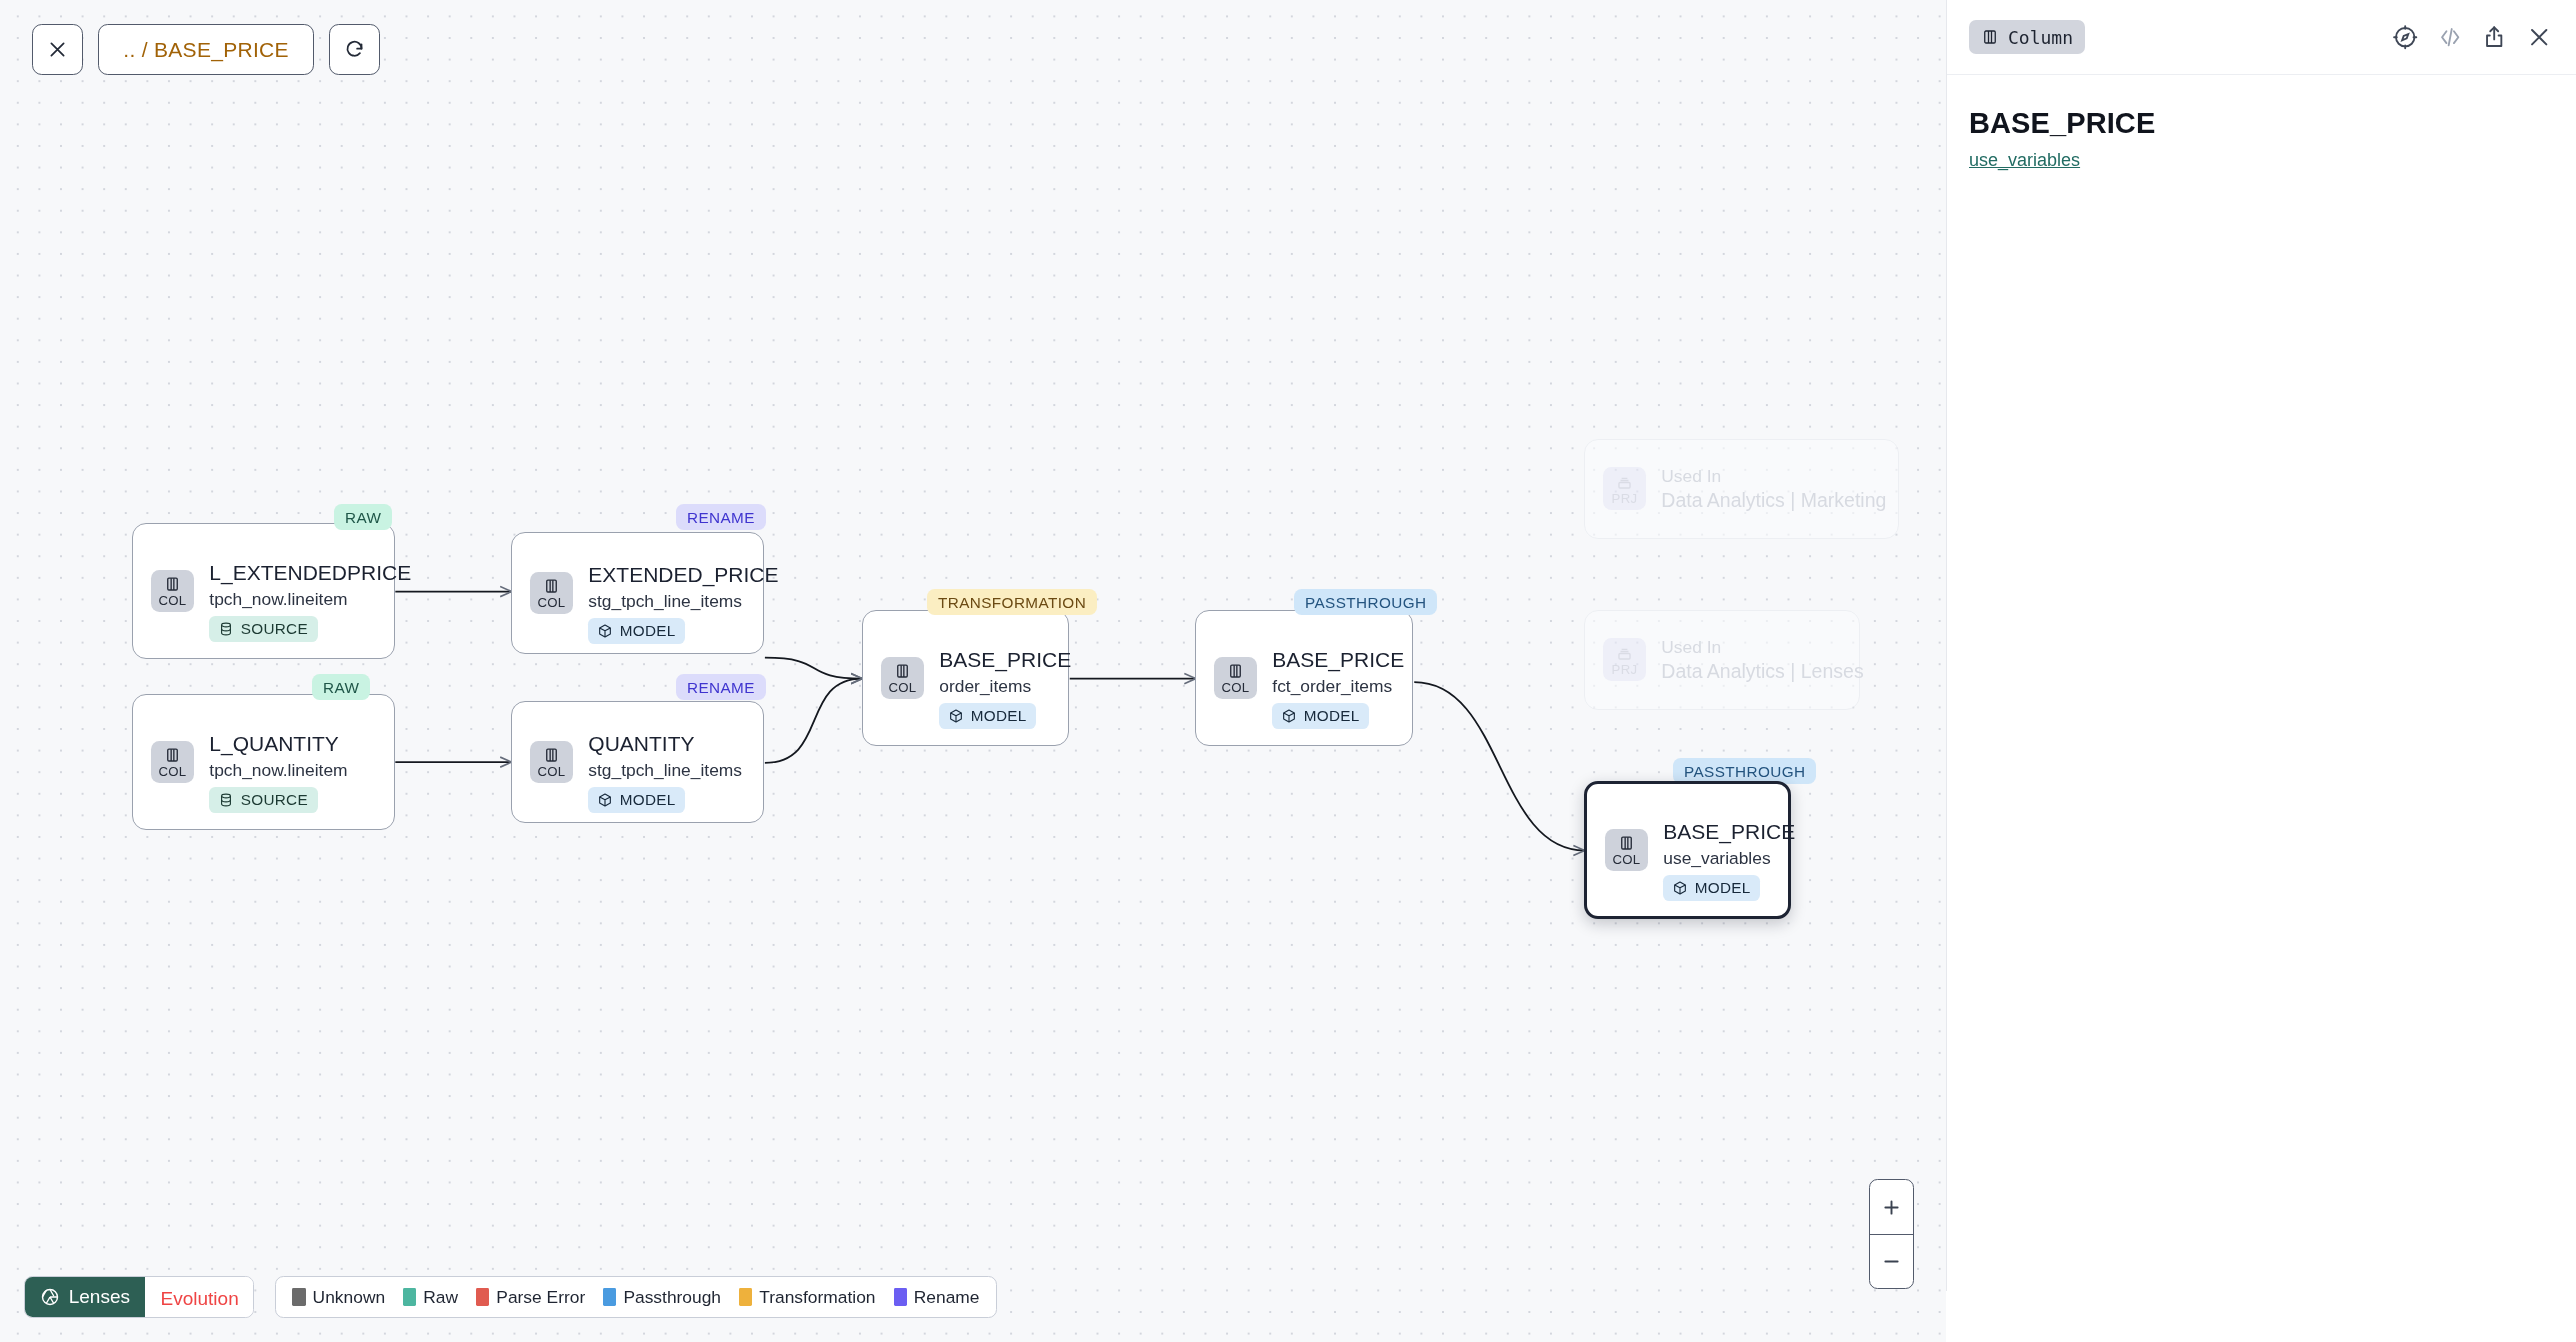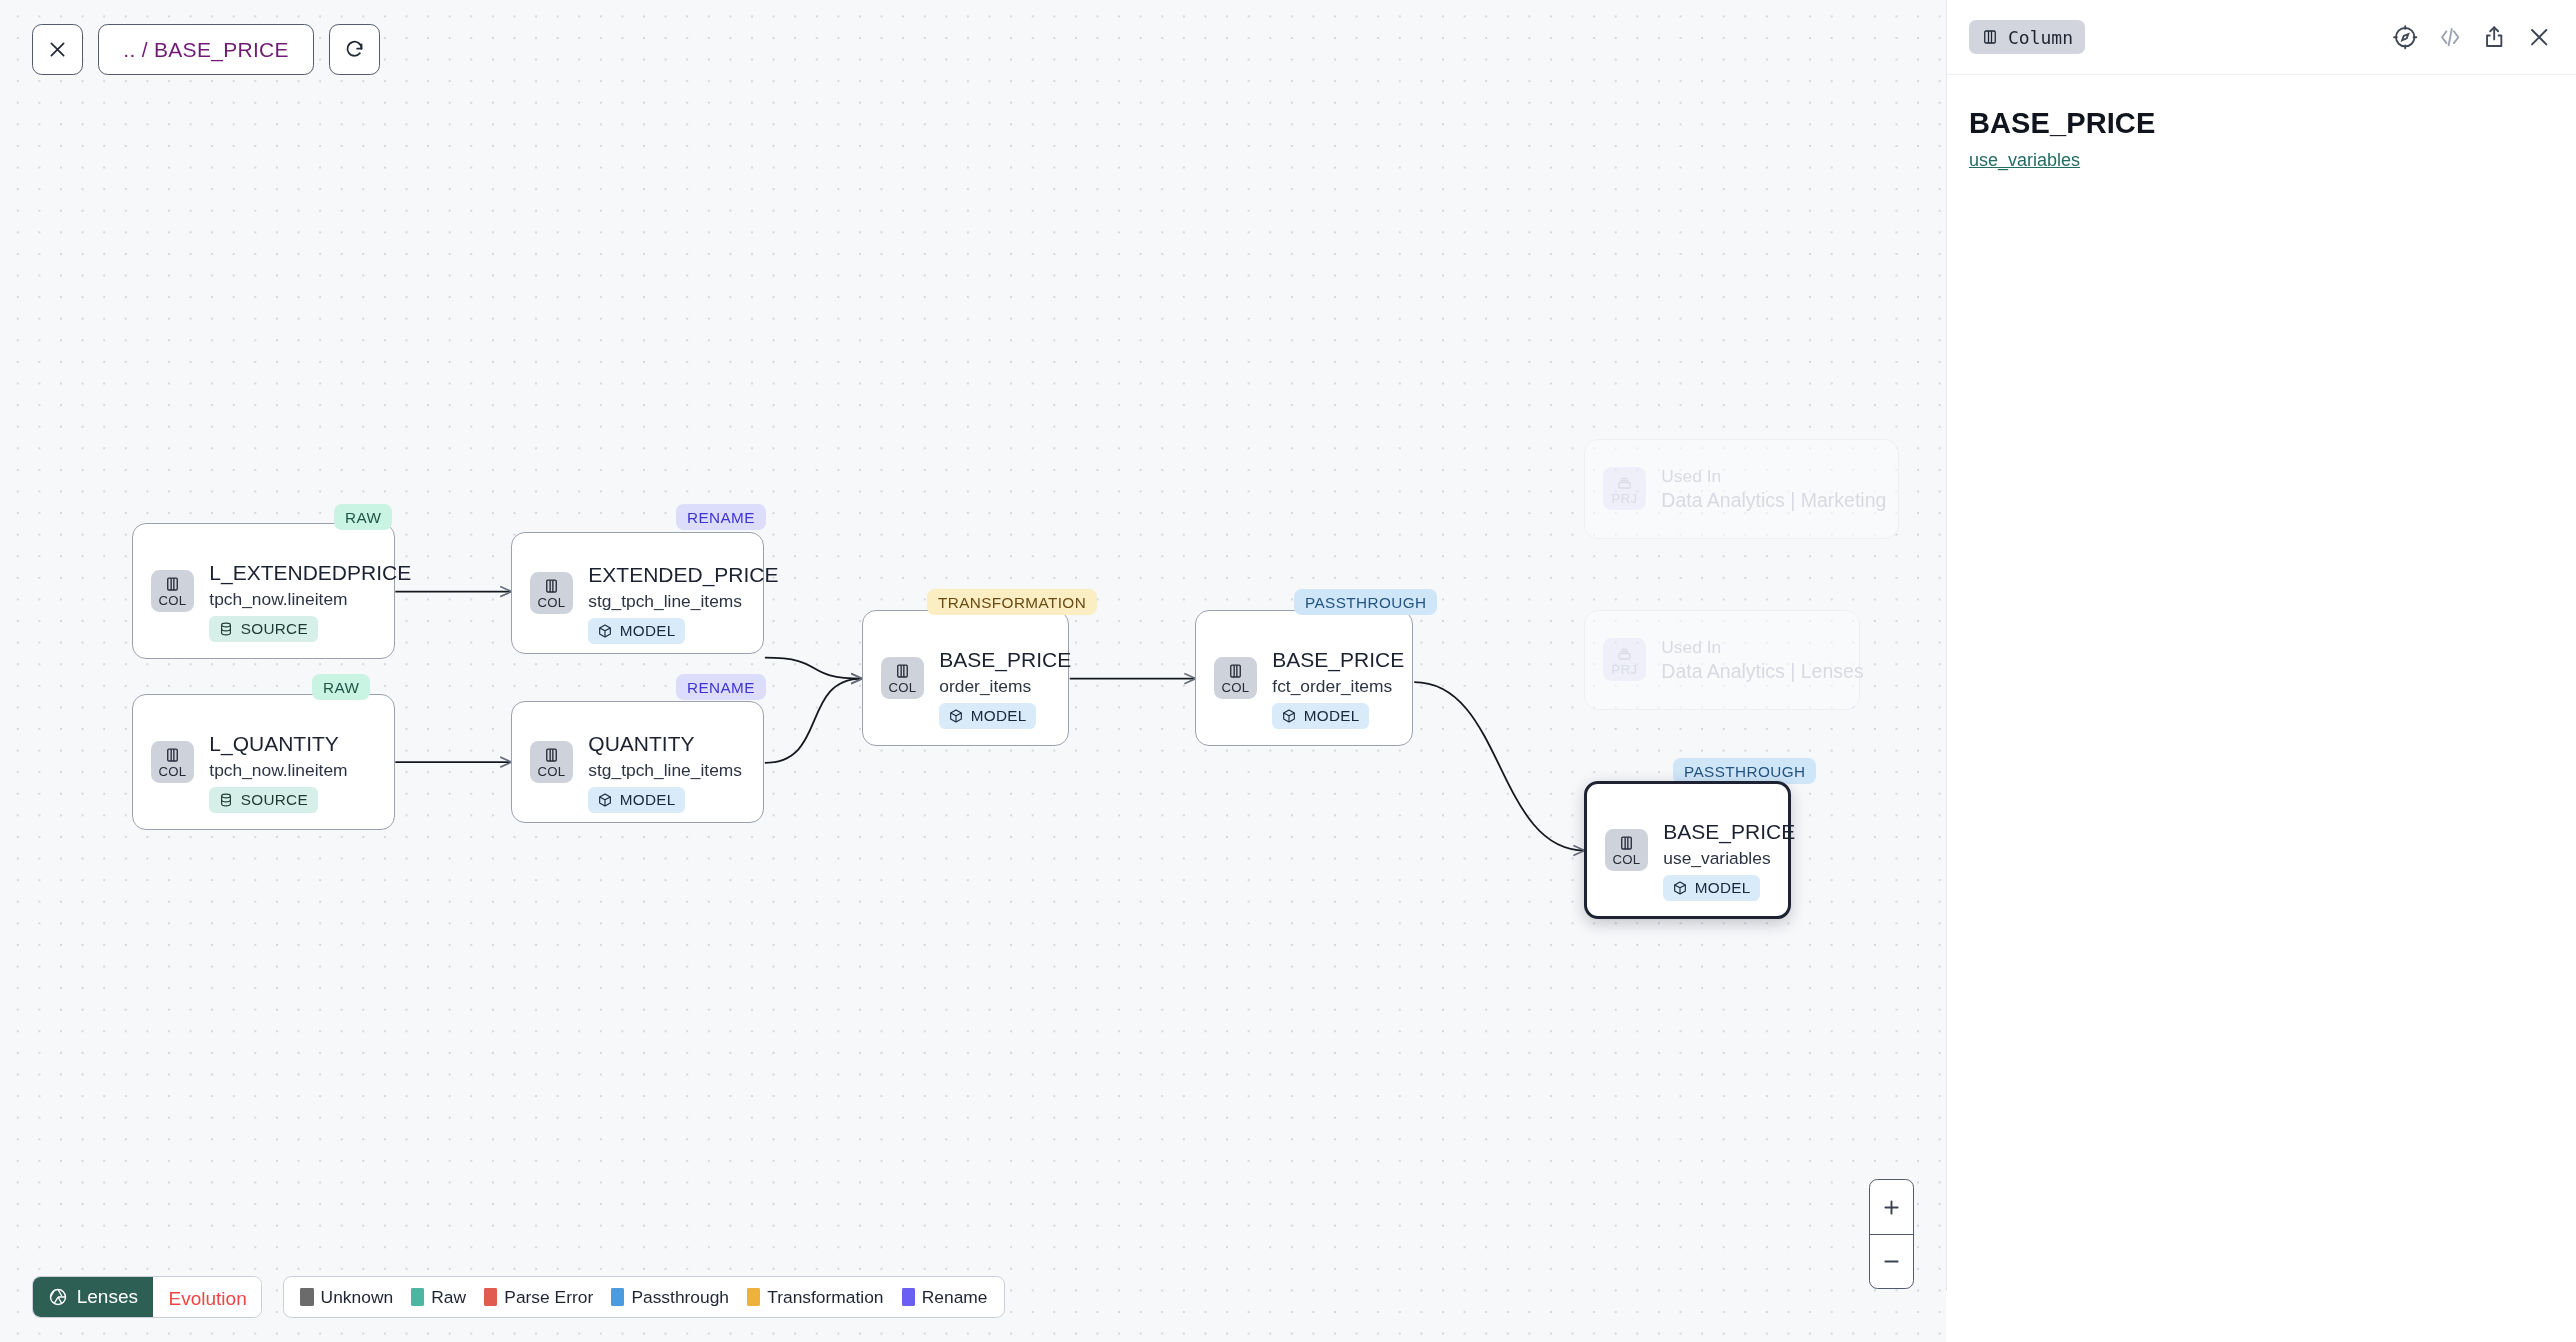--- a/index.html
+++ b/index.html
@@ -24,21 +24,21 @@
   }
 
   
   #topbar { position: absolute; top: 24px; left: 32px; display: flex; align-items: center; gap: 15.3px; z-index: 40; }
   .tb-btn {
     background:#ffffff; border:1.5px solid #525a6b; border-radius:9.7px;
     height: 51px; display:flex; align-items:center; justify-content:center;
     cursor:pointer;
   }
   .tb-sq { width: 51px; }
-  .tb-path { padding: 0 24px; font-size: 21px; color:#701a75; letter-spacing:0.3px; white-space:nowrap; }
+  .tb-path { padding: 0 24px; font-size: 21px; color:#a16207; letter-spacing:0.3px; white-space:nowrap; }
 
   
   .node {
     position: absolute;
     background: #ffffff;
     border: 1.5px solid #9aa1ae;
     border-radius: 14px;
     z-index: 20;
     display: flex; align-items: center;
   }
@@ -99,21 +99,21 @@
   }
   .ghost-chip .kc-label { font-size:13.2px; letter-spacing:0.3px; line-height:1; }
   .ghost-body { display:flex; flex-direction:column; gap:4.2px; }
   .ghost-l1 { font-size:17.4px; color:#c5c9d3; line-height:1.1; }
   .ghost-l2 { font-size:19.5px; color:#c5c9d3; line-height:1.1; white-space:nowrap; }
 
   
   #edges { position:absolute; inset:0; z-index: 15; pointer-events:none; }
 
   
-  #bottombar { position:absolute; left:32px; bottom: 25px; display:flex; align-items:center; gap:21px; z-index:40; }
+  #bottombar { position:absolute; left:24px; bottom: 25px; display:flex; align-items:center; gap:21px; z-index:40; }
   .lens-group {
     display:flex; align-items:stretch; height:42px;
     border:1.1px solid #c9ced8; border-radius:8.4px; overflow:hidden; background:#fff;
   }
   .lens-btn {
     background:#2d5f54; color:#fff; display:flex; align-items:center; gap:8.4px;
     padding: 0 15.3px; font-size:19px; cursor:pointer;
   }
   .evo-btn {
     background:#fff; color:#ef4444; display:flex; align-items:flex-start; gap:11px;

